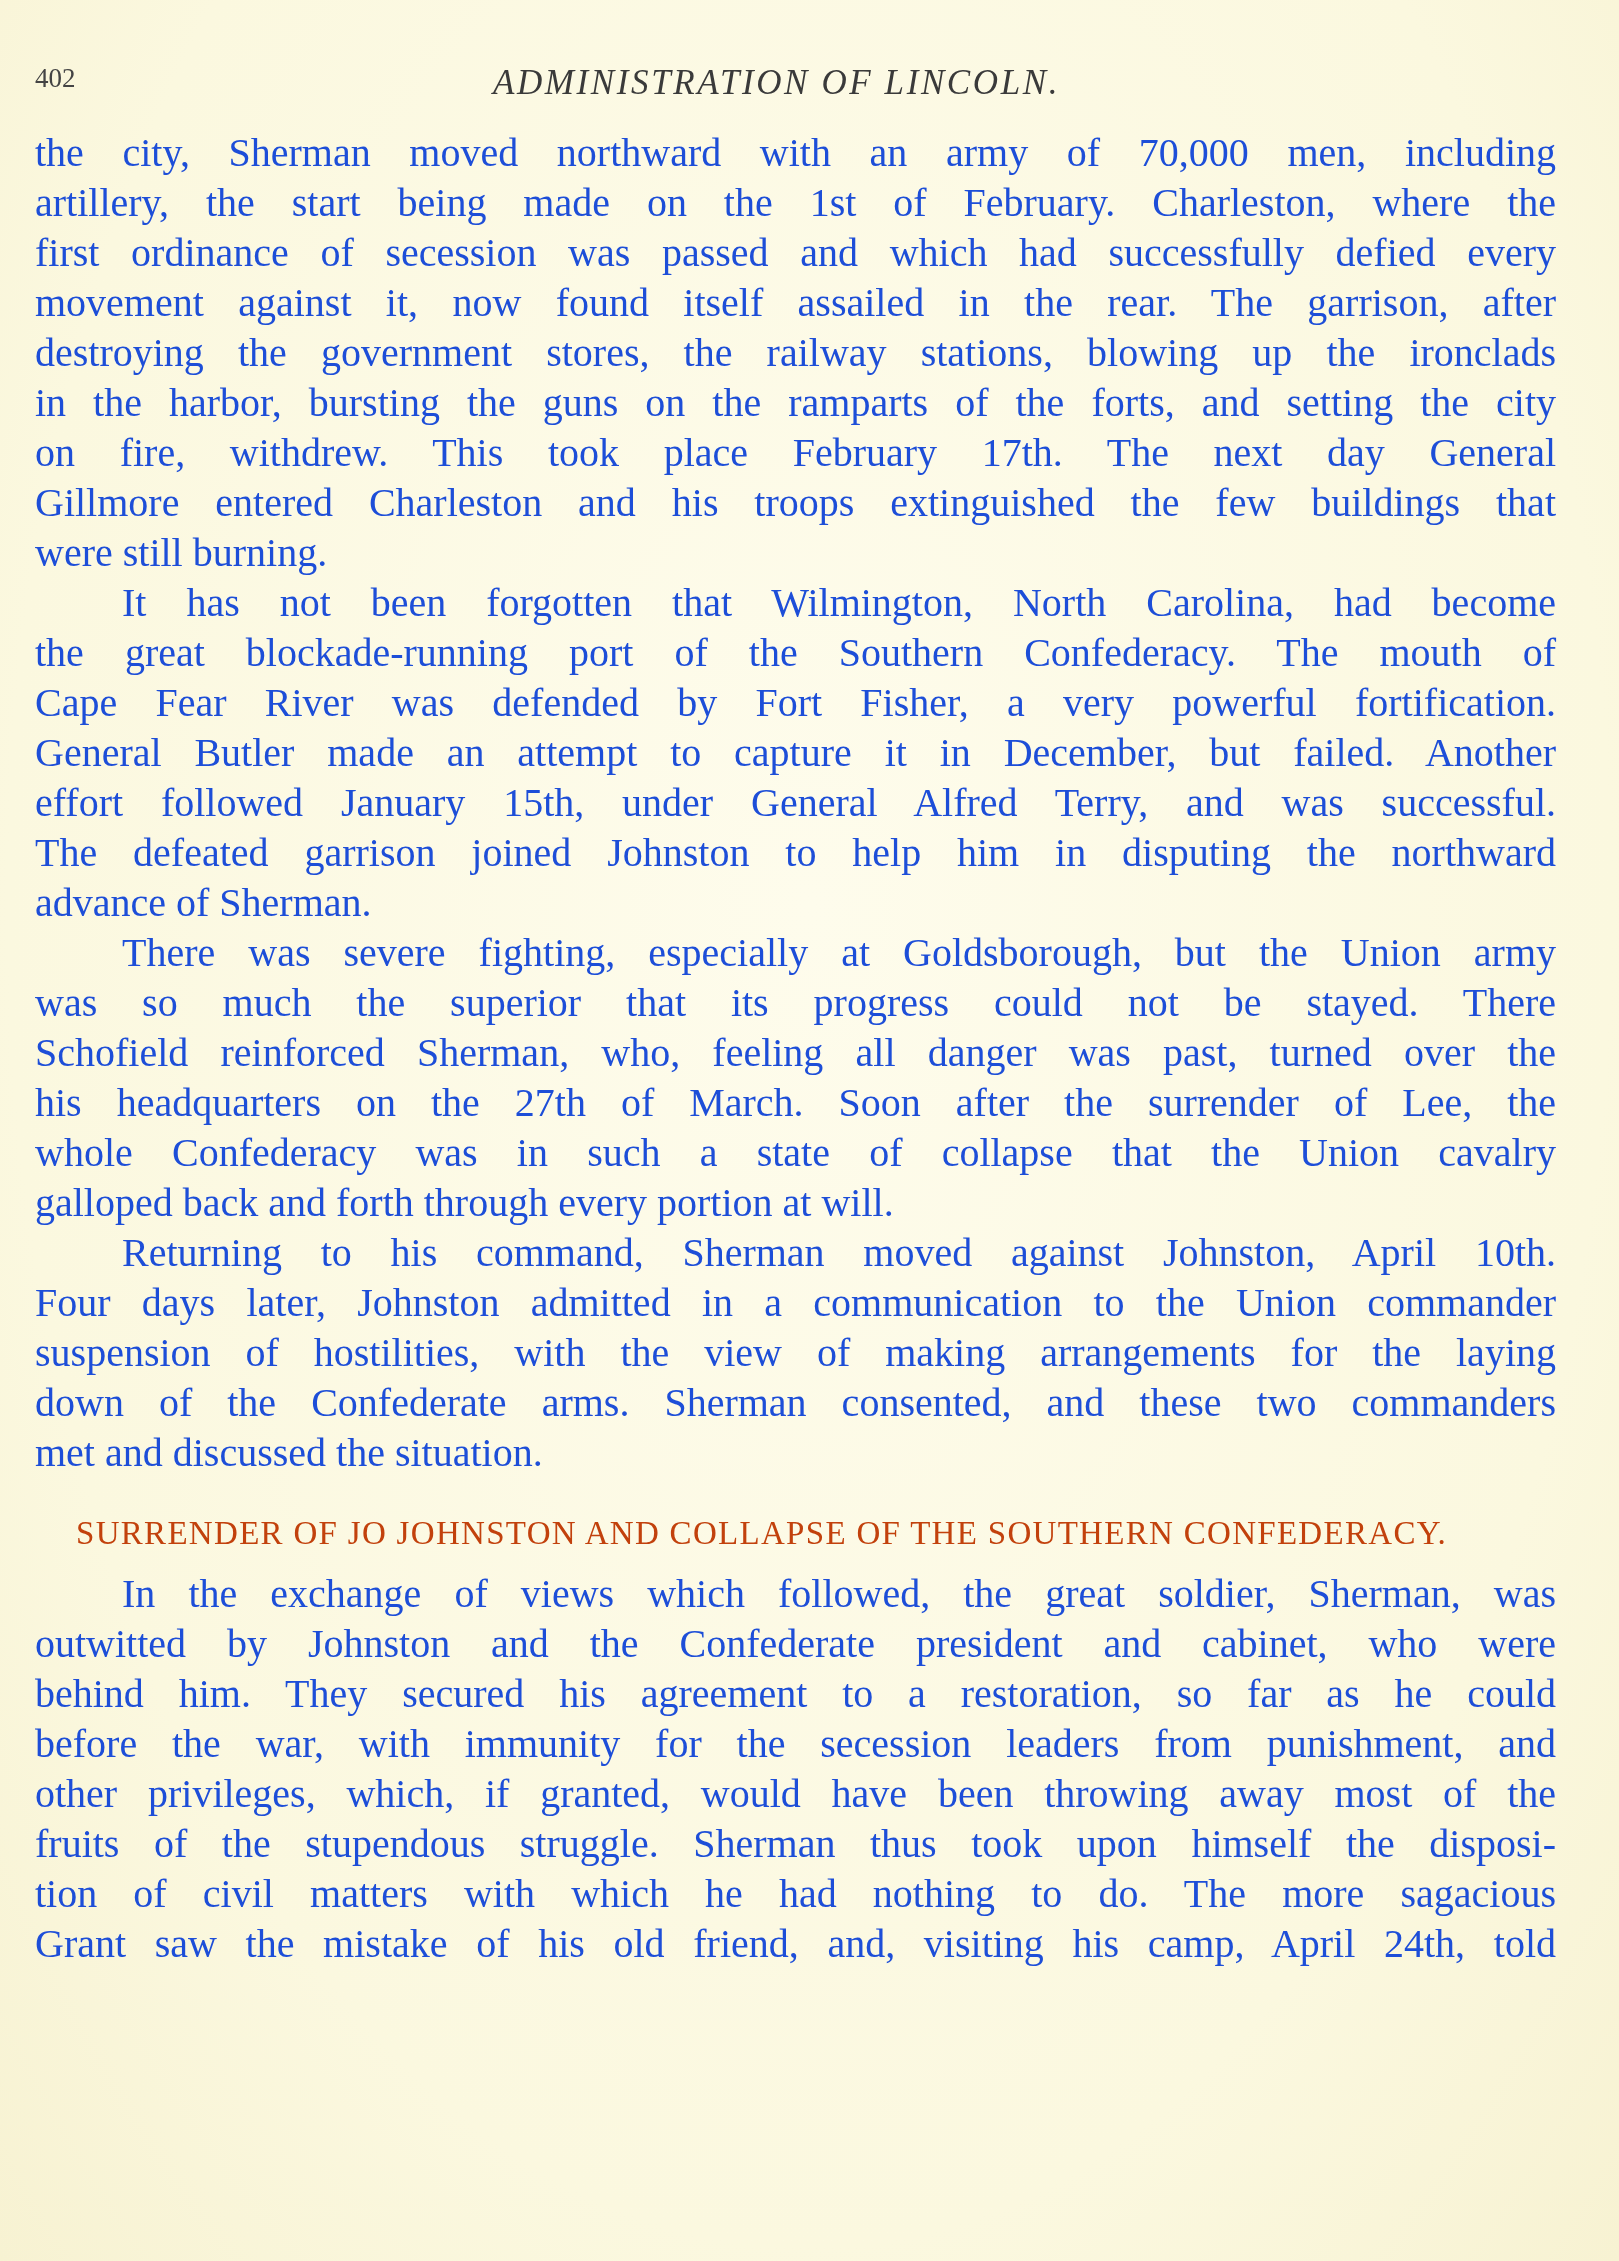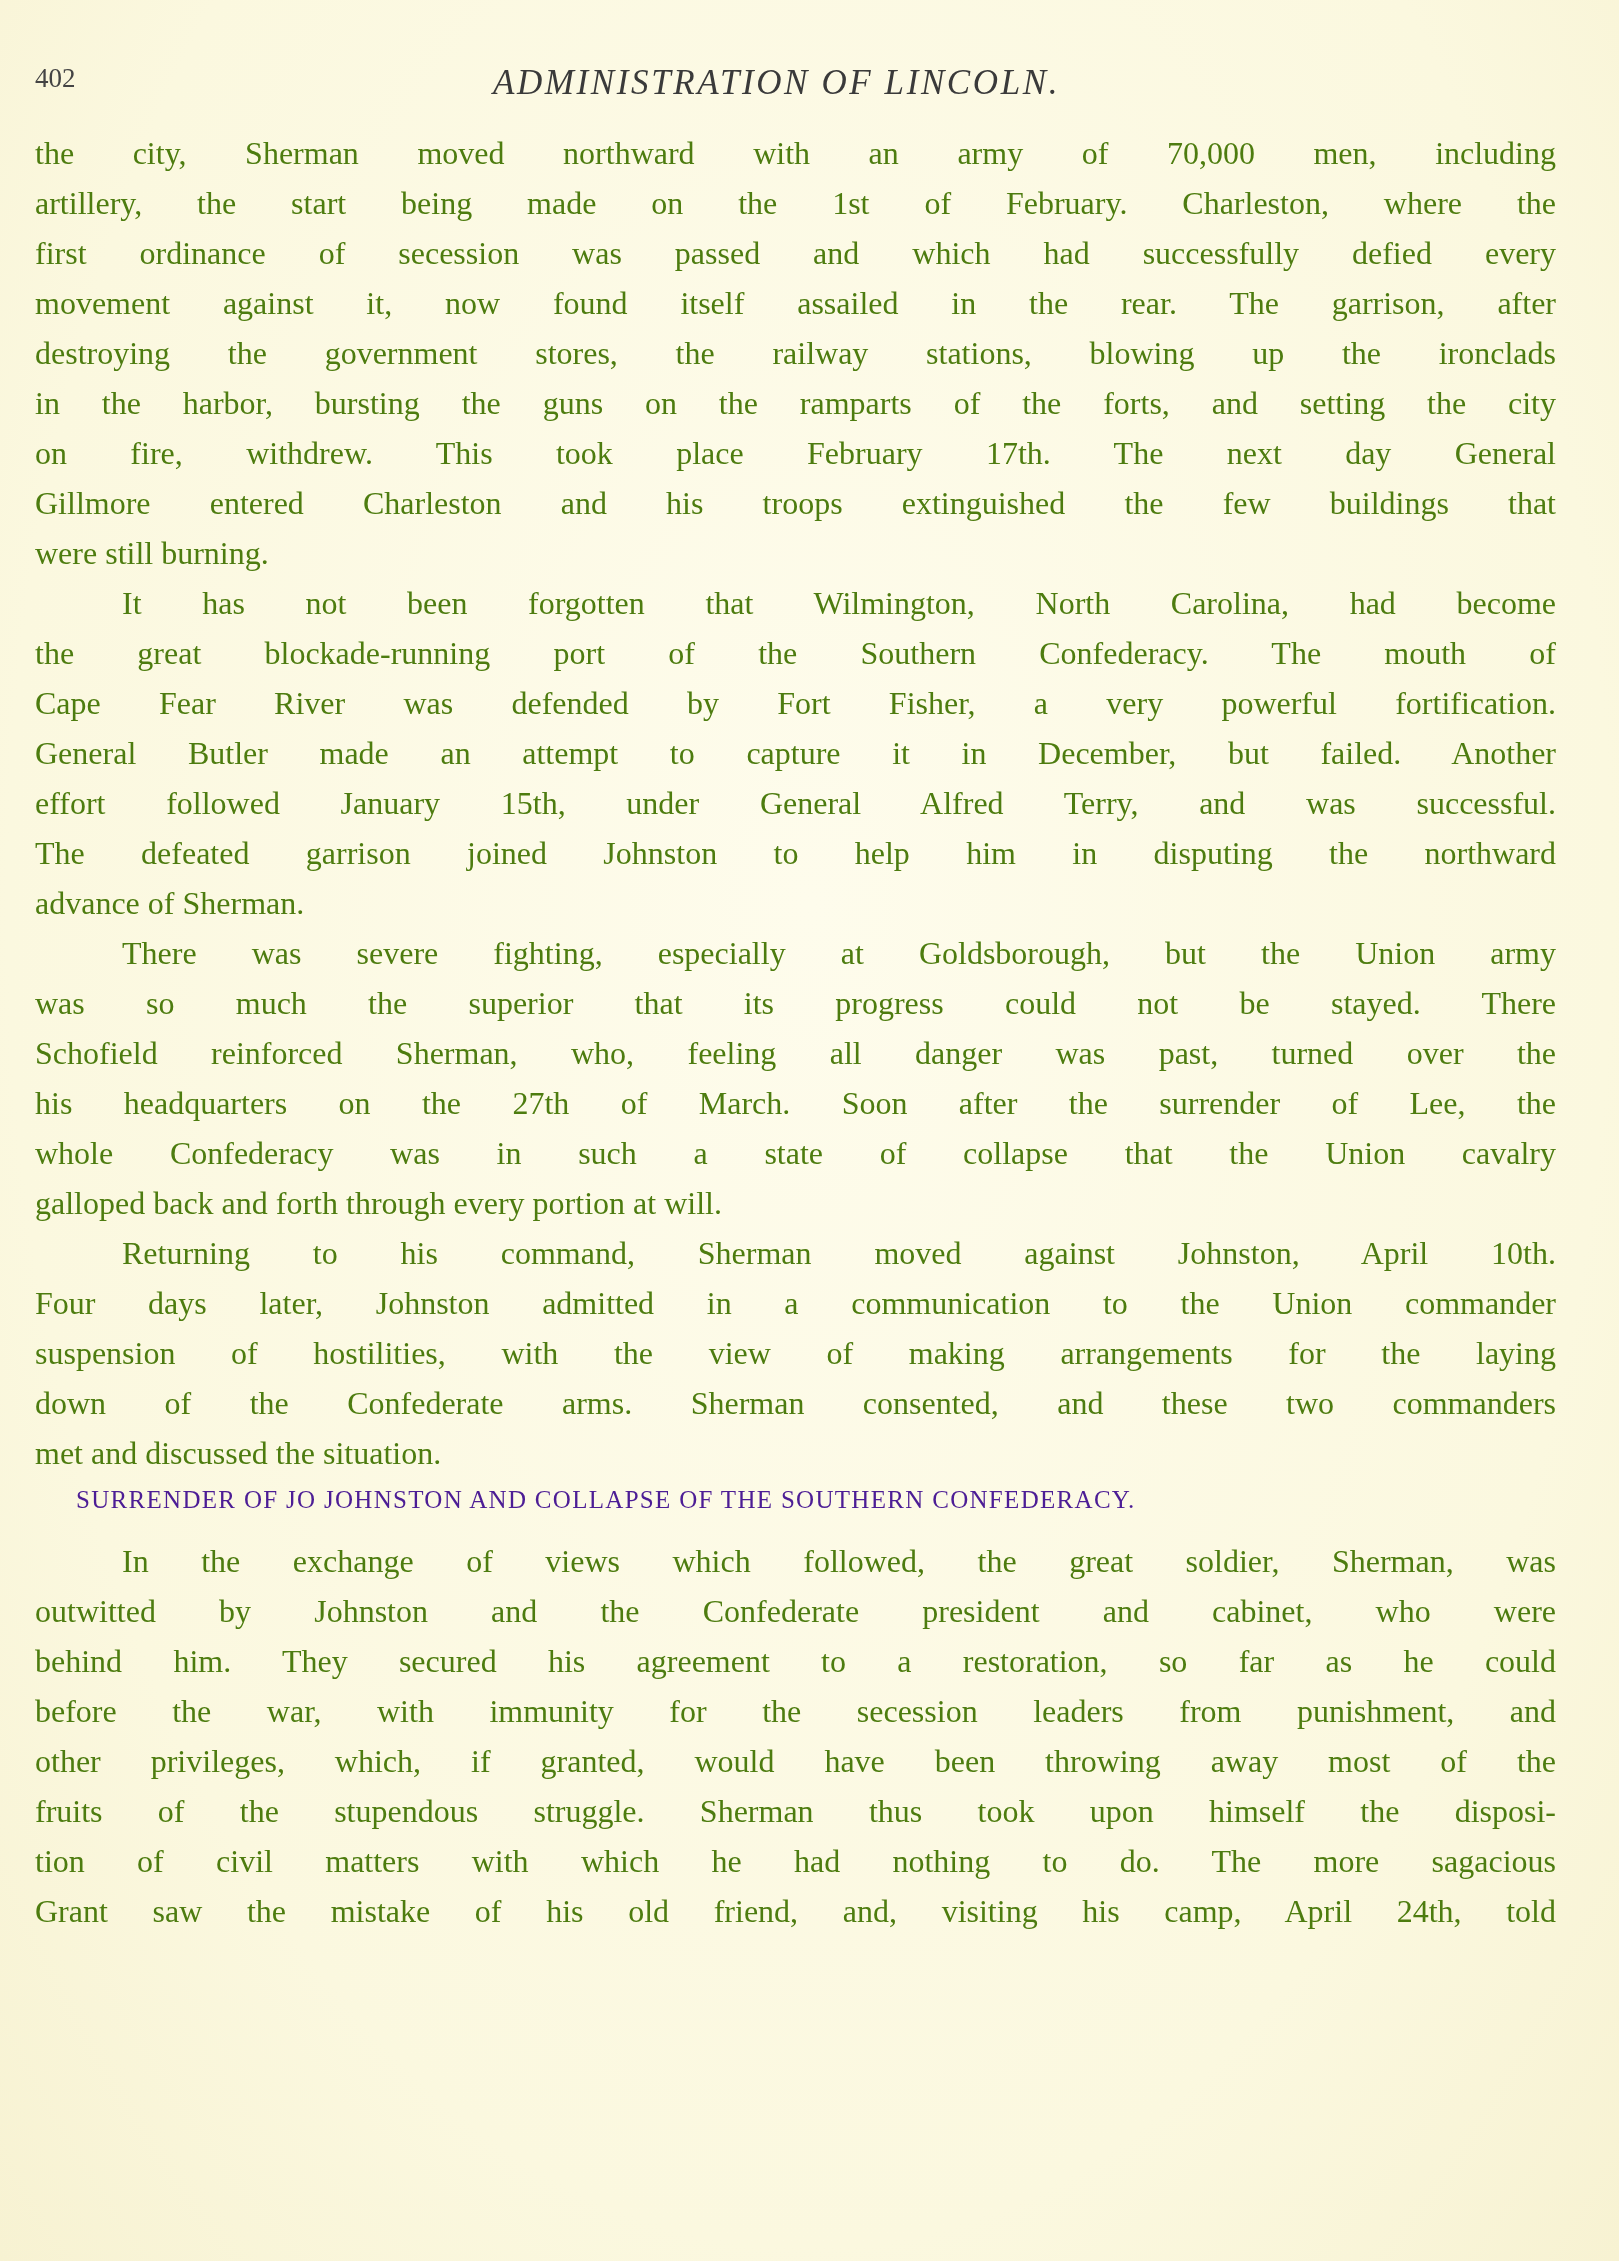--- a/index.html
+++ b/index.html
@@ -46,38 +46,39 @@
   .body-text {
     position: absolute;
     top: 128px;
     left: 0;
     width: 1521px;
   }
   .line {
     display: block;
     height: 50px;
     line-height: 50px;
-    font-size: 32px;
+    font-size: 40px;
     white-space: nowrap;
     text-align: justify;
     text-align-last: justify;
-    color: #4d7c0f;
+    color: #1d4ed8;
   }
   .line.last { text-align-last: left; }
   .line.indent { padding-left: 87px; box-sizing: border-box; }
   .section-heading {
     display: block;
+    margin-top: 33px;
     margin-bottom: 14px;
     height: 44px;
     line-height: 44px;
-    font-size: 25px;
+    font-size: 33px;
     letter-spacing: 1.3px;
     white-space: nowrap;
     padding-left: 41px;
-    color: #4c1d95;
+    color: #c2410c;
   }
 </style>
 </head>
 <body>
 
 <div class="page">
   <div class="running-head">
     <span class="page-number">402</span>
     <span class="header-title">ADMINISTRATION OF LINCOLN.</span>
   </div>

